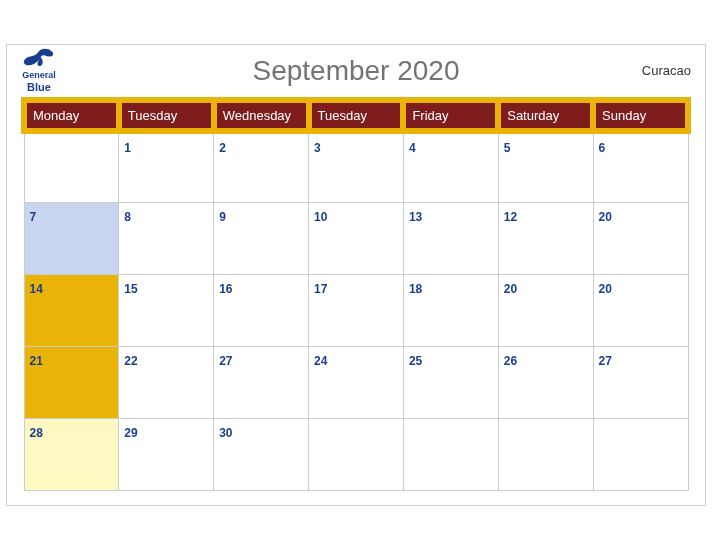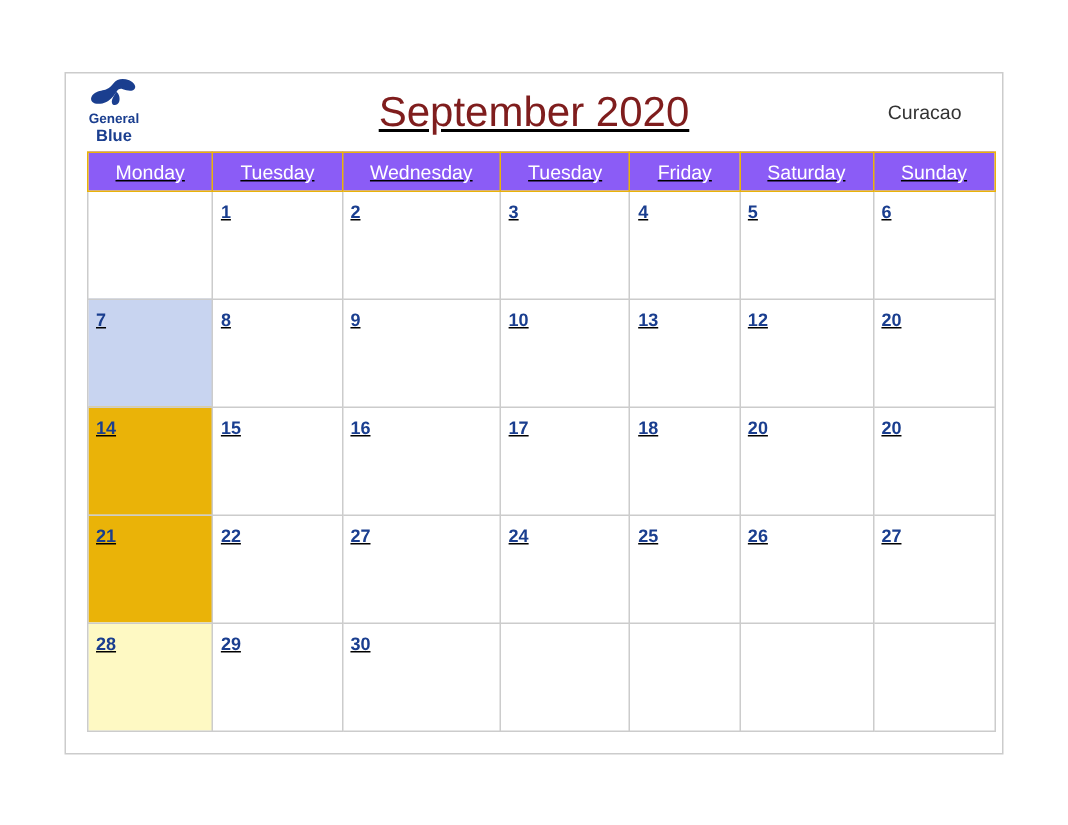--- a/index.html
+++ b/index.html
@@ -6,25 +6,24 @@
     body {
       font-family: Arial, sans-serif;
       background: #fff;
       width: 712px;
       height: 550px;
       display: flex;
       align-items: center;
       justify-content: center;
     }
     .calendar-wrapper {
-      width: 626px;
+      width: 700px;
       background: #fff;
       border: 1px solid #ccc;
       padding: 10px 14px 14px 14px;
-      text-decoration: underline;
     }
     .calendar-header {
       display: flex;
       align-items: center;
       justify-content: center;
       position: relative;
       margin-bottom: 10px;
     }
     .logo {
       position: absolute;
@@ -39,42 +38,42 @@
     }
     .logo-bird {
       width: 36px;
       height: 22px;
       margin-bottom: 1px;
     }
     .logo-text-general { font-size: 9px; color: #1a3e8f; font-weight: bold; }
     .logo-text-blue { font-size: 11px; color: #1a3e8f; font-weight: bold; }
     .calendar-title {
       font-size: 28px;
-      color: #7f1d1d;
+      color: #737373;
       font-weight: normal;
       text-align: center;
     }
     .region-label {
       position: absolute;
-      right: 13px;
+      right: 0;
       font-size: 13px;
       color: #333;
     }
     .calendar-grid {
       width: 100%;
       border-collapse: collapse;
     }
     .calendar-grid th {
-      background-color: #8b5cf6;
+      background-color: #7f1d1d;
       color: #fff;
       text-align: left;
-      padding: 5px 18px;
+      padding: 5px 6px;
       font-size: 13px;
       font-weight: normal;
-      border: 1px solid #eab308;
+      border: 6px solid #eab308;
     }
     .calendar-grid td {
       border: 1px solid #ccc;
       vertical-align: top;
       padding: 4px 5px;
       height: 72px;
       width: calc(100% / 7);
     }
     .day-number {
       font-size: 12px;

